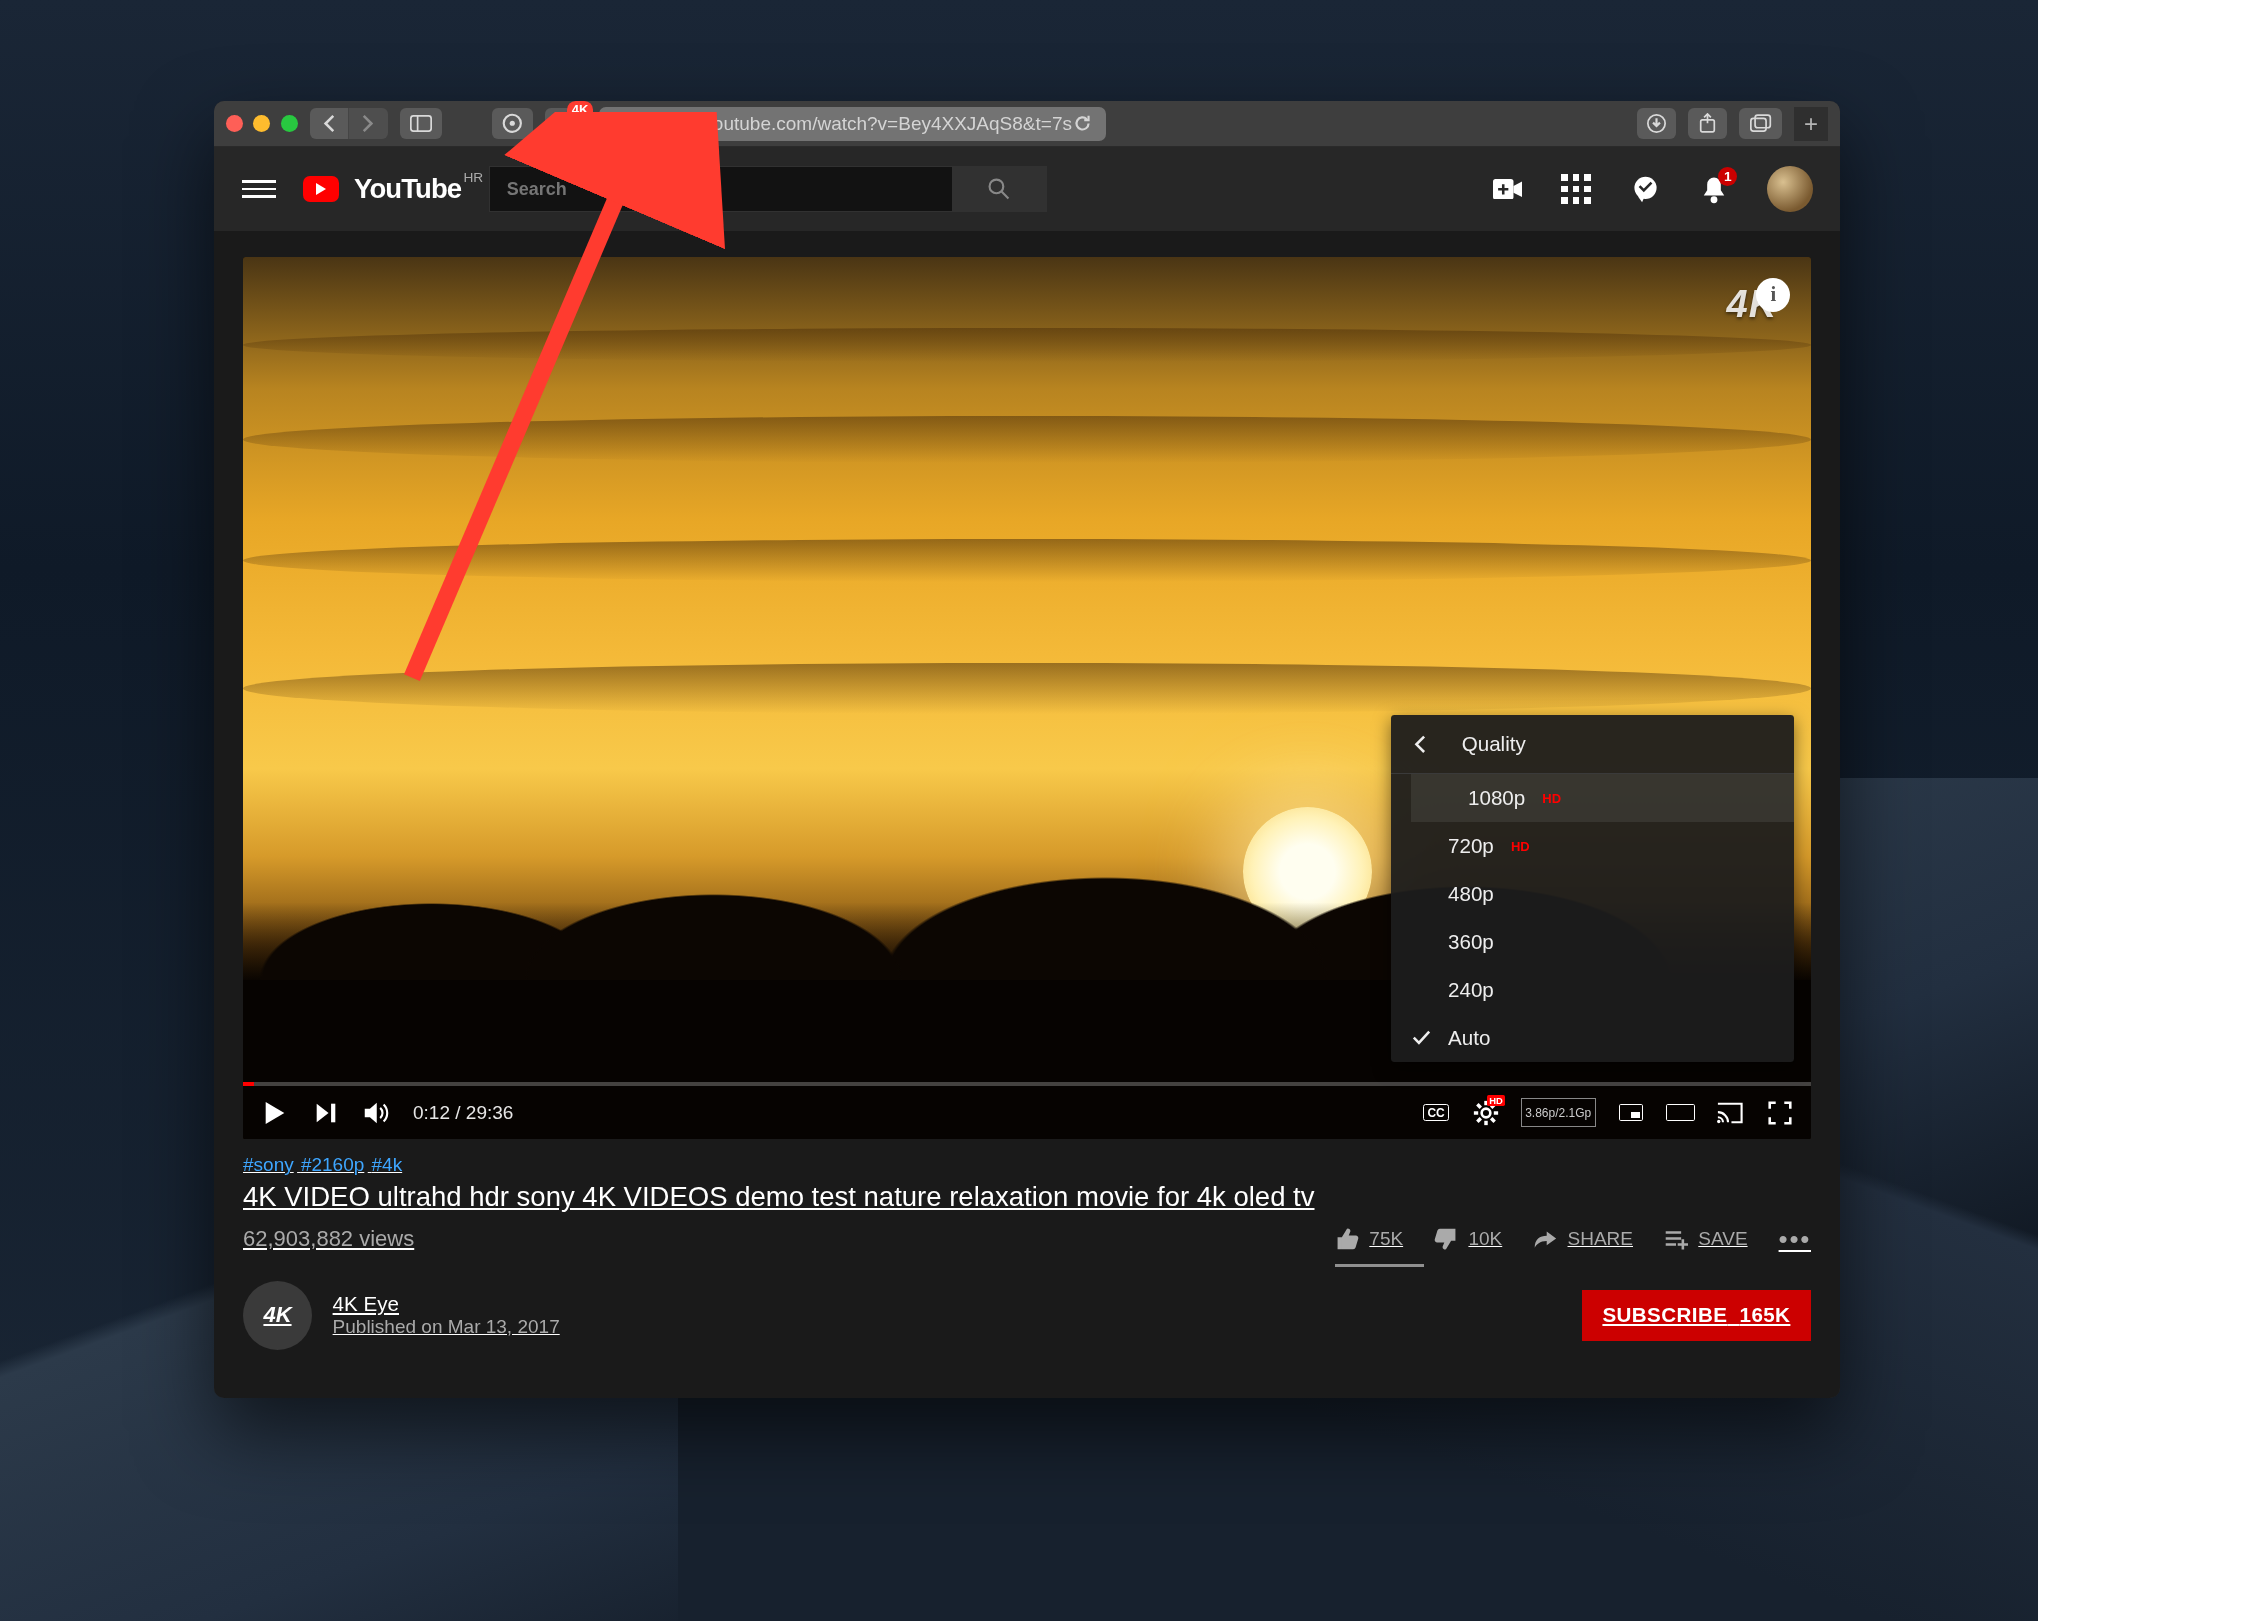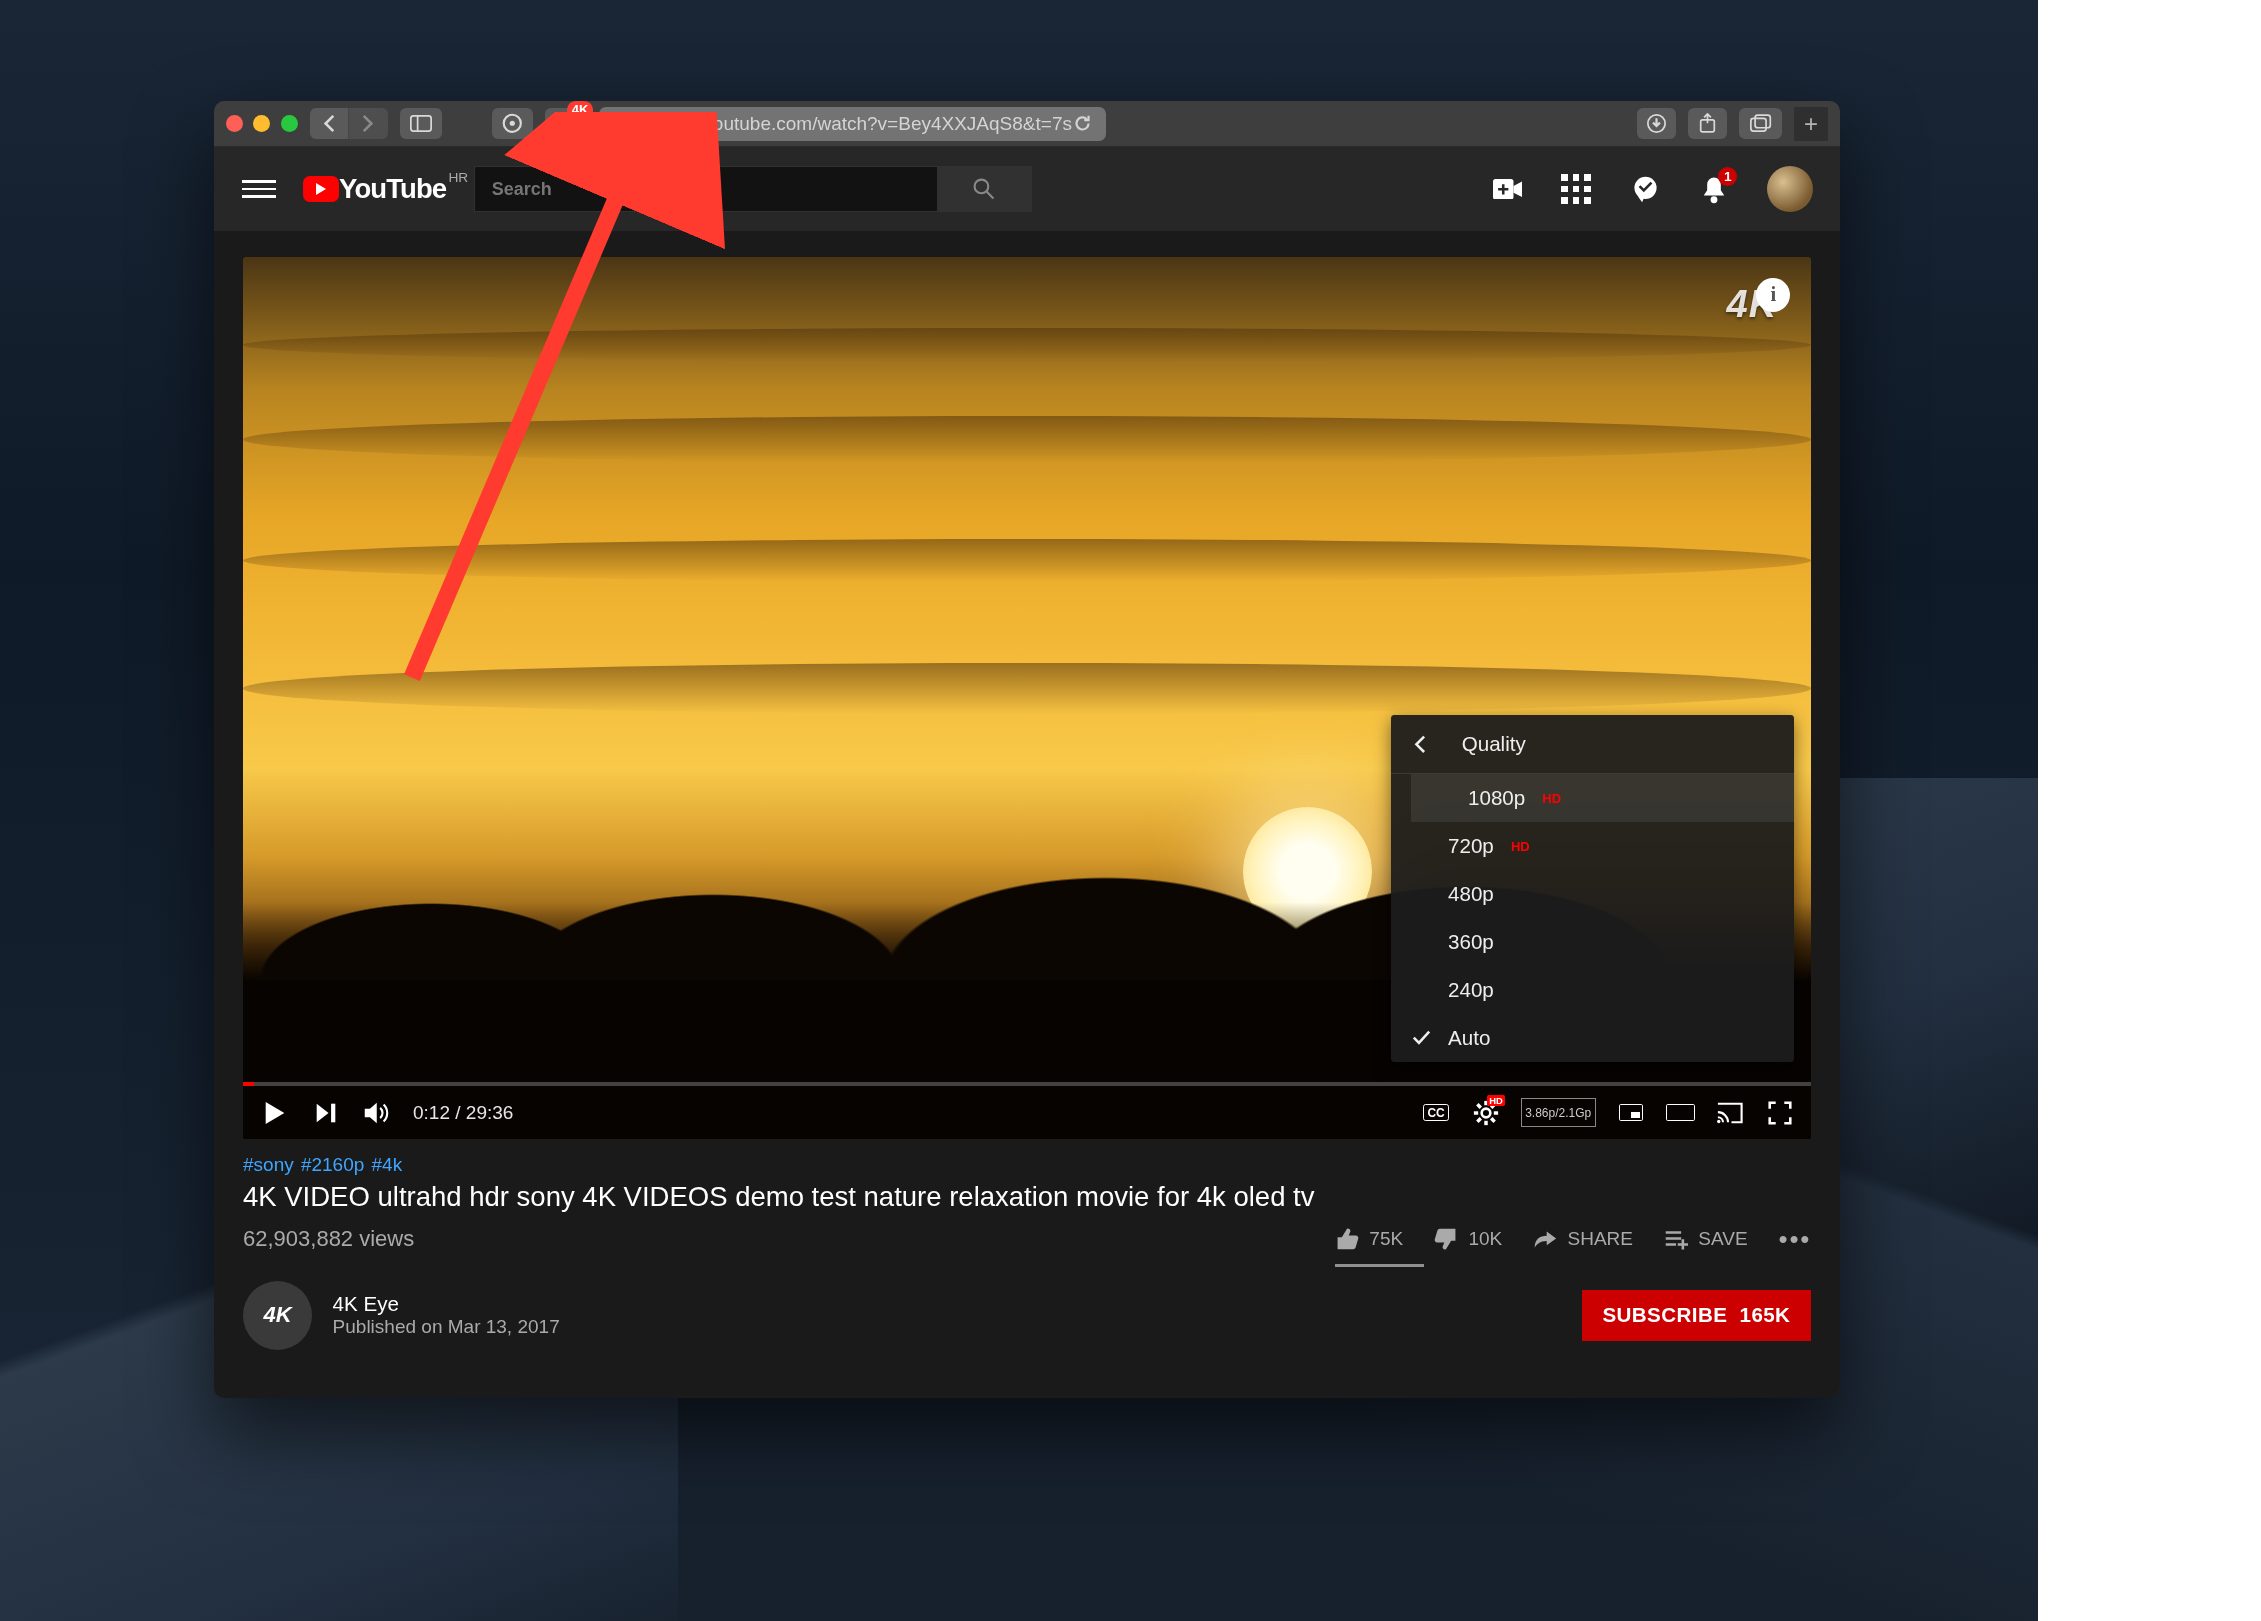--- a/index.html
+++ b/index.html
@@ -56,21 +56,21 @@
 
   
   .content { flex:1; background:#1a1a1a; display:flex; flex-direction:column; overflow:hidden;}
 
   
   .yt-head { height:84px; background:#272727; display:flex; align-items:center;
     padding:0 27.5px; gap:27.5px; }
   .burger { width:34px; height:34px; color:#fff; display:flex; flex-direction:column;
     justify-content:center; gap:5.1px;}
   .burger span{height:2.6px;background:#fff;}
-  .yt-logo { display:flex; align-items:center; gap:0; color:#fff; position:relative;}
+  .yt-logo { display:flex; align-items:center; gap:15px; color:#fff; position:relative;}
   .yt-logo .play{width:36px;height:26px;background:#ff0000;border-radius:6.9px;
     display:flex;align-items:center;justify-content:center;}
   .yt-logo .play::after{content:"";border-left:10.3px solid #fff;border-top:6px solid transparent;
     border-bottom:6px solid transparent;}
   .yt-logo .word{font-weight:700;font-size:27.5px;letter-spacing:-0.9px; font-family:Arial;}
   .yt-logo sup{position:absolute;top:-3.4px;right:-22px;font-size:13.7px;color:#aaa;}
   .yt-search { flex:1; max-width:558px; display:flex; height:46px;}
   .yt-search input{flex:1; background:#121212; border:0.9px solid #313131; color:#888;
     font-size:18px; padding:0 17px; outline:none;font-weight:bold;}
   .yt-search button{width:94px;background:#313131;border:0.9px solid #313131;border-left:none;
@@ -132,21 +132,21 @@
   .controls .right{margin-left:auto;display:flex;gap:20.6px;align-items:center;}
   .ctrl{width:29px;height:29px;display:flex;align-items:center;justify-content:center;}
   .cc-box{border:1.7px solid #fff;font-size:12px;font-weight:700;padding:0.9px 3.4px;border-radius:2.6px;}
   .gear-hd{position:relative;}
   .gear-hd .hdlbl{position:absolute;top:-2.6px;right:-5.1px;background:#ff0000;color:#fff;
     font-size:9.4px;font-weight:700;padding:0 2.6px;border-radius:1.7px;}
   .framebox{border:1.7px solid #fff;width:24px;height:17px;border-radius:1.7px;position:relative;}
   .timestamp{opacity:0.9;}
 
   
-  .meta{padding:15.4px 29px 0;color:#fff;}
+  .meta{padding:15.4px 29px 0;color:#fff;text-decoration:underline;}
   .hashtags a{color:#3ea6ff;font-size:19px;text-decoration:none;margin-right:3.4px;}
   .title{font-size:27.5px;font-weight:400;margin-top:5.1px;color:#fff;}
   .meta-row{display:flex;align-items:center;margin-top:10.3px;}
   .views{color:#aaaaaa;font-size:22px;}
   .actions{margin-left:auto;display:flex;align-items:center;gap:31px;color:#aaa;font-size:19px;font-weight:500;}
   .action{display:flex;align-items:center;gap:10.3px;}
   .sentiment{position:relative;}
   .sentiment::after{content:"";position:absolute;bottom:-15.4px;left:0;width:89px;height:2.6px;background:#909090;}
   .dots{font-size:26px;letter-spacing:1.7px;}
 

